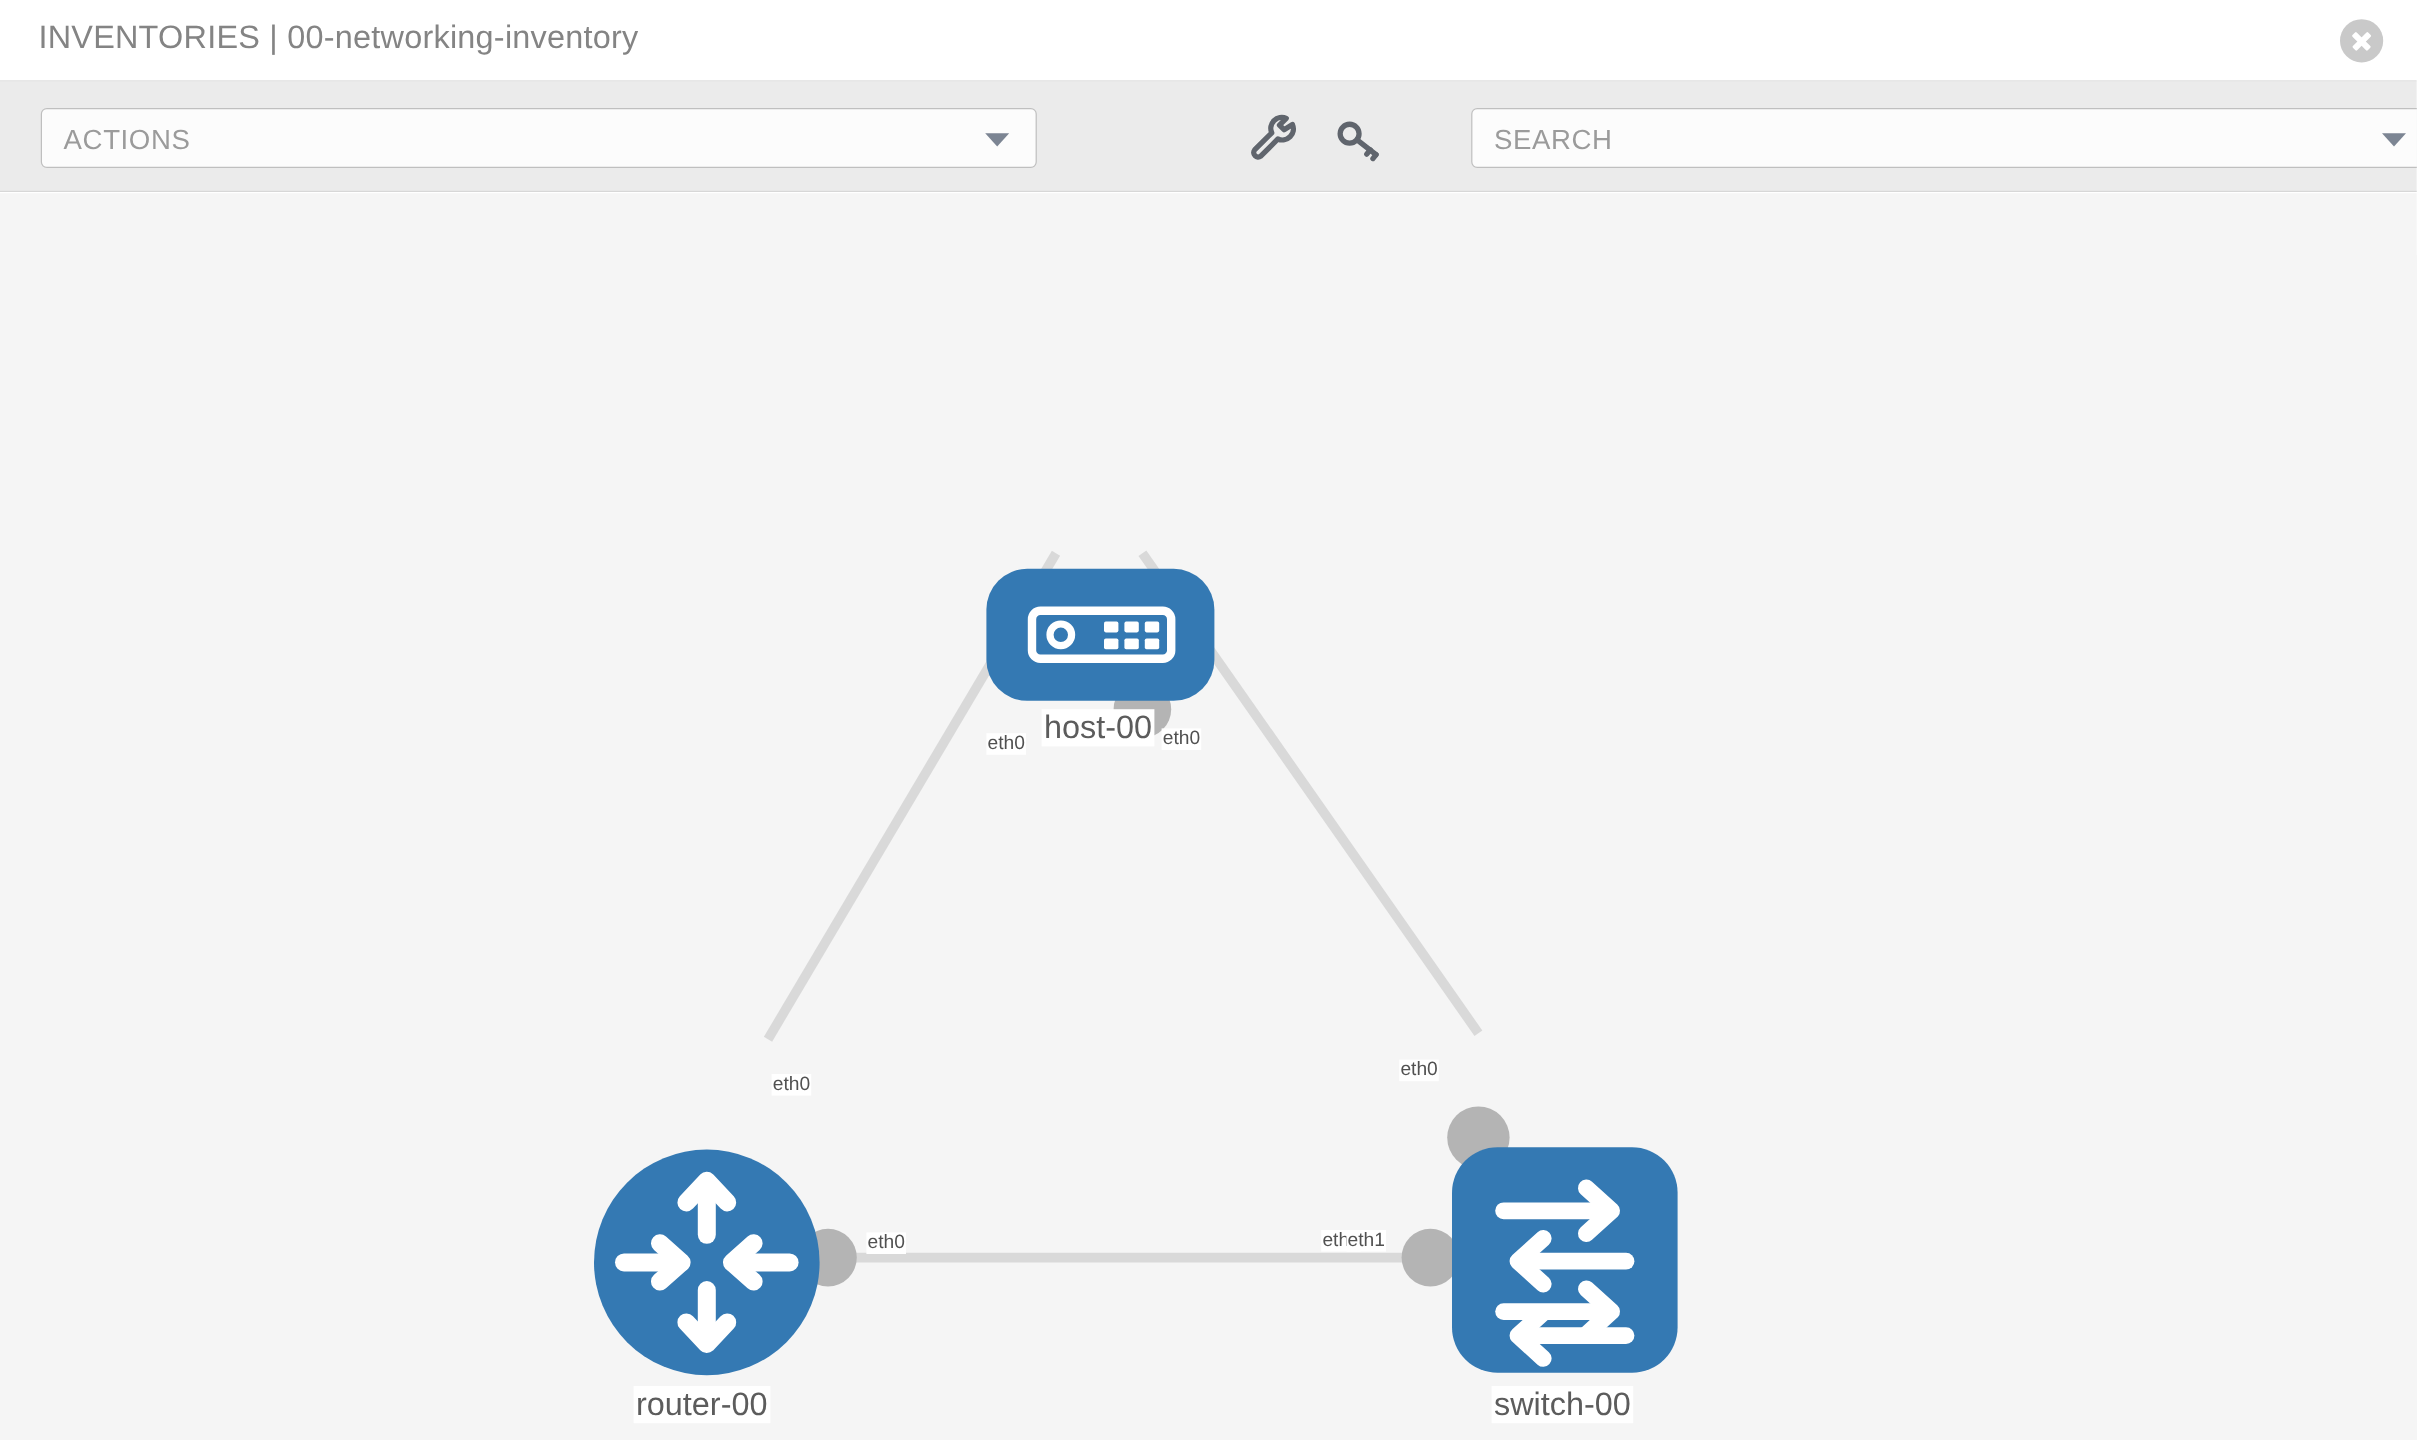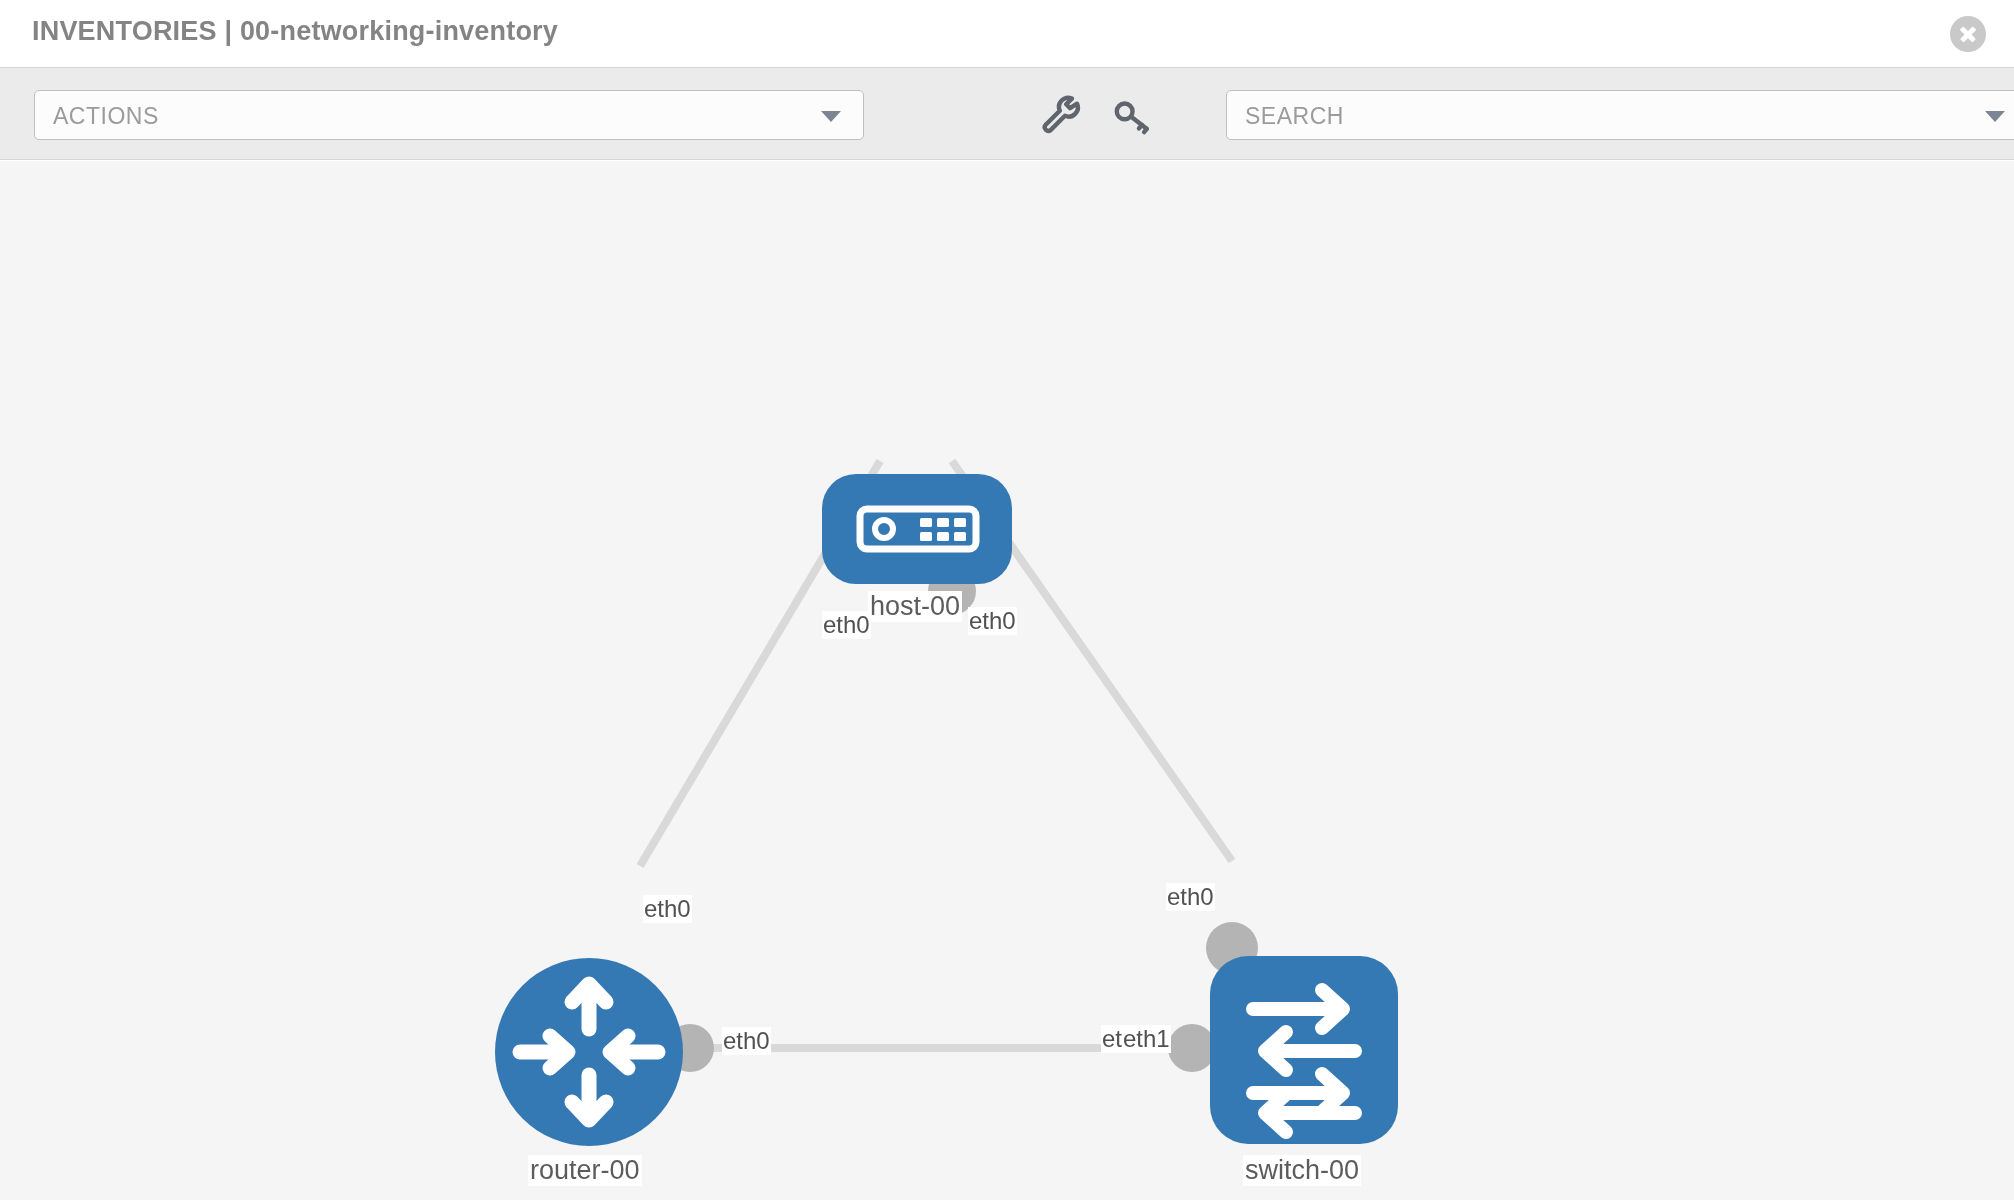--- a/index.html
+++ b/index.html
@@ -13,21 +13,21 @@
 
   
   .header {
     position: absolute; top: 0; left: 0;
     width: 2014px; height: 68px;
     background: #ffffff;
     border-bottom: 1px solid #d7d7d7;
   }
   .header-title {
     position: absolute; left: 32px; top: 16px;
-    font-size: 27px; font-weight: bold;
+    font-size: 27px; font-weight: normal;
     color: #848484; letter-spacing: 0.2px;
     white-space: nowrap;
   }
   .close-btn {
     position: absolute; right: 28px; top: 16px;
     width: 36px; height: 36px; border-radius: 50%;
     background: #c9c9c9; cursor: pointer;
   }
   .close-btn::before, .close-btn::after {
     content: ""; position: absolute;
@@ -94,21 +94,21 @@
 
   .node-label {
     position: absolute;
     font-size: 27px; color: #5c5c5c;
     background: #ffffff;
     white-space: nowrap;
     padding: 0 2px;
   }
   .iface-label {
     position: absolute;
-    font-size: 24px; color: #515151;
+    font-size: 16px; color: #515151;
     background: #ffffff;
     white-space: nowrap;
     padding: 0 1px;
   }
 
   
   .zoom-widget {
     position: absolute; right: 0; bottom: 0;
     width: 390px; height: 118px;
     background: #ffffff;

